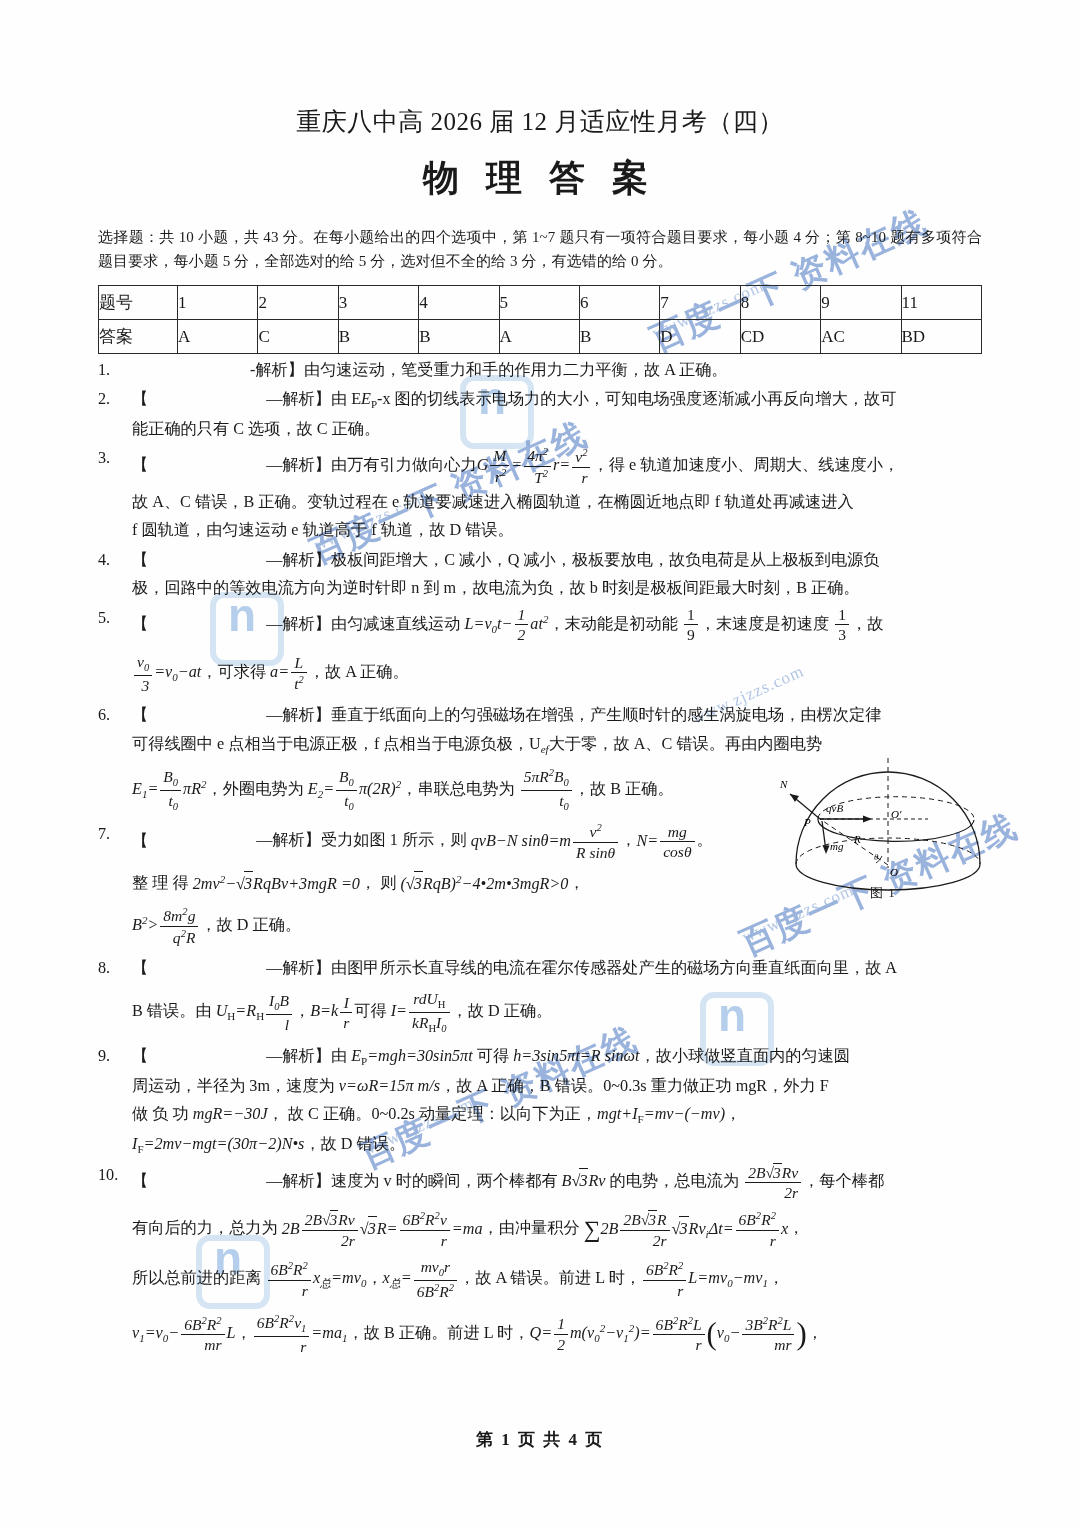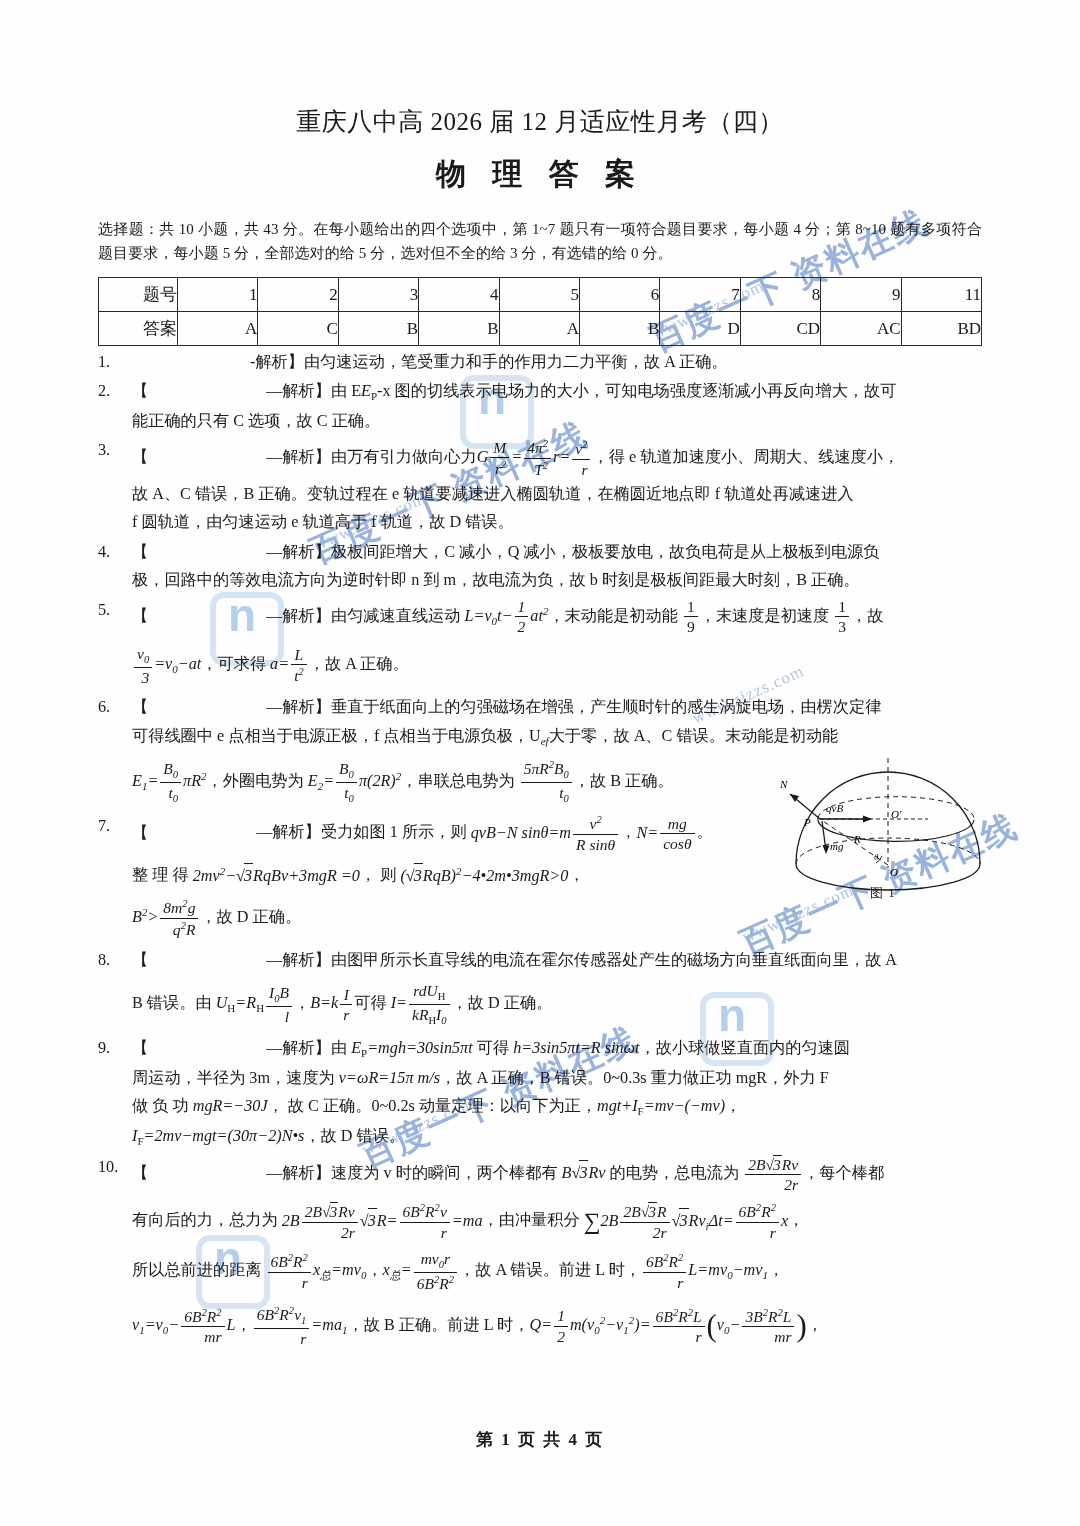--- a/index.html
+++ b/index.html
@@ -30,46 +30,46 @@
   .doc-title {
     text-align: center;
     font-size: 25px;
     font-weight: normal;
     letter-spacing: 0.5px;
     margin-top: 105px;
     font-family: "Liberation Serif", "DejaVu Serif", serif;
   }
   .doc-subtitle {
     text-align: center;
-    font-size: 30px;
+    font-size: 36px;
     font-weight: bold;
     letter-spacing: 9px;
     margin-top: 16px;
-    font-family: Liberation Sans, sans-serif;
+    font-family: Liberation Serif, serif;
   }
 
   
   .intro {
     margin-top: 22px;
     font-size: 15px;
     line-height: 1.62;
     text-align: justify;
     letter-spacing: 0.1px;
   }
 
   
   table.answers {
     margin-top: 11px;
     border-collapse: collapse;
     width: 884px;
     table-layout: fixed;
   }
   table.answers td {
     border: 1px solid #2a2a2a;
-    text-align: right;
+    text-align: left;
     font-size: 17px;
     height: 33px;
     line-height: 33px;
     padding: 0;
   }
   table.answers td.hdr {
     width: 78px;
   }
 
   
@@ -333,21 +333,21 @@
       <div class="sol-body">
         <span class="brk">【</span><span class="gap"></span><span>—</span><span>解析】</span><span>由匀减速直线运动 </span><span class="m">L=v<sub>0</sub>t−<span class="frac"><span class="num">1</span><span class="den">2</span></span>at<sup>2</sup></span><span>，末动能是初动能 </span><span class="frac"><span class="num">1</span><span class="den">9</span></span><span>，末速度是初速度 </span><span class="frac"><span class="num">1</span><span class="den">3</span></span><span>，故</span>
         <span class="mathline"><span class="m"><span class="frac"><span class="num">v<sub>0</sub></span><span class="den">3</span></span>=v<sub>0</sub>−at</span><span>，可求得 </span><span class="m">a=<span class="frac"><span class="num">L</span><span class="den">t<sup>2</sup></span></span></span><span>，故 A 正确。</span></span>
       </div>
     </div>
 
     <div class="sol">
       <div class="sol-num">6.</div>
       <div class="sol-body">
         <span class="brk">【</span><span class="gap"></span><span>—</span><span>解析】</span><span>垂直于纸面向上的匀强磁场在增强，产生顺时针的感生涡旋电场，由楞次定律</span>
-        <span class="indent-line"><span>可得线圈中 e 点相当于电源正极，f 点相当于电源负极，U</span><sub class="m">ef</sub><span>大于零，故 A、C 错误。末动能是初动能</span></span>
+        <span class="indent-line"><span>可得线圈中 e 点相当于电源正极，f 点相当于电源负极，U</span><sub class="m">ef</sub><span>大于零，故 A、C 错误。再由内圈电势</span></span>
         <span class="mathline"><span class="m">E<sub>1</sub>=<span class="frac"><span class="num">B<sub>0</sub></span><span class="den">t<sub>0</sub></span></span>πR<sup>2</sup></span><span>，外圈电势为 </span><span class="m">E<sub>2</sub>=<span class="frac"><span class="num">B<sub>0</sub></span><span class="den">t<sub>0</sub></span></span>π(2R)<sup>2</sup></span><span>，串联总电势为 </span><span class="m"><span class="frac"><span class="num">5πR<sup>2</sup>B<sub>0</sub></span><span class="den">t<sub>0</sub></span></span></span><span>，故 B 正确。</span></span>
       </div>
     </div>
 
     <div class="sol">
       <div class="sol-num">7.</div>
       <div class="sol-body" style="width:640px; flex:0 0 640px;">
         <span class="brk">【</span><span class="gap-sm"></span><span>—</span><span>解析】</span><span>受力如图 1 所示，则 </span><span class="m">qvB−N sinθ=m<span class="frac"><span class="num">v<sup>2</sup></span><span class="den">R sinθ</span></span></span>，<span class="m">N=<span class="frac"><span class="num">mg</span><span class="den">cosθ</span></span></span>。
         <span class="mathline"><span>整 理 得 </span><span class="m">2mv<sup>2</sup>−<span class="sqrt-sym">√</span><span class="rad">3</span>RqBv+3mgR =0</span><span>，  则 </span><span class="m">(<span class="sqrt-sym">√</span><span class="rad">3</span>RqB)<sup>2</sup>−4•2m•3mgR&gt;0</span><span>，</span></span>
         <span class="mathline"><span class="m">B<sup>2</sup>&gt;<span class="frac"><span class="num">8m<sup>2</sup>g</span><span class="den">q<sup>2</sup>R</span></span></span><span>，故 D 正确。</span></span>

